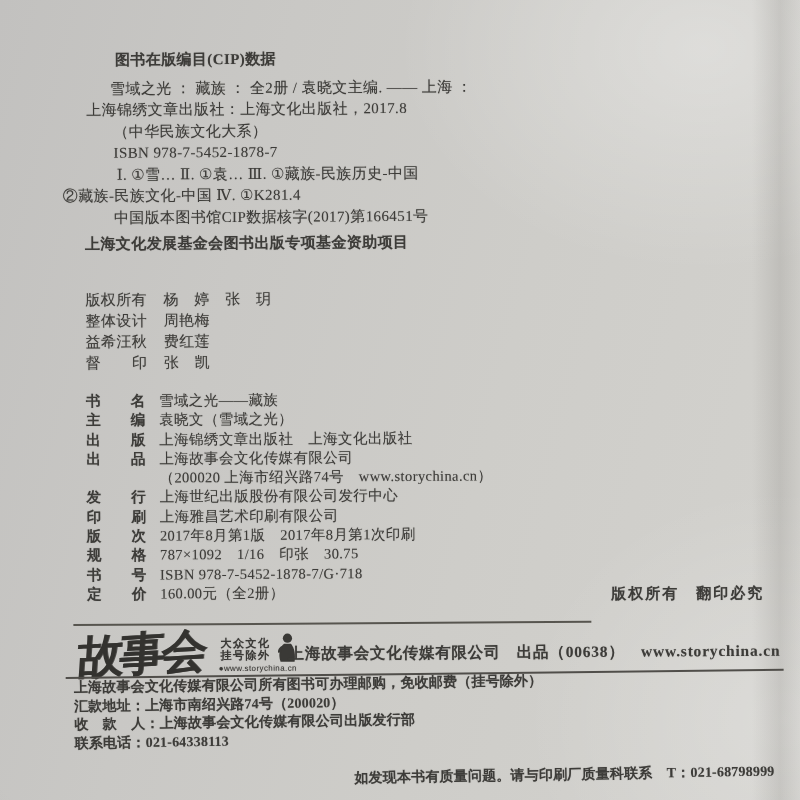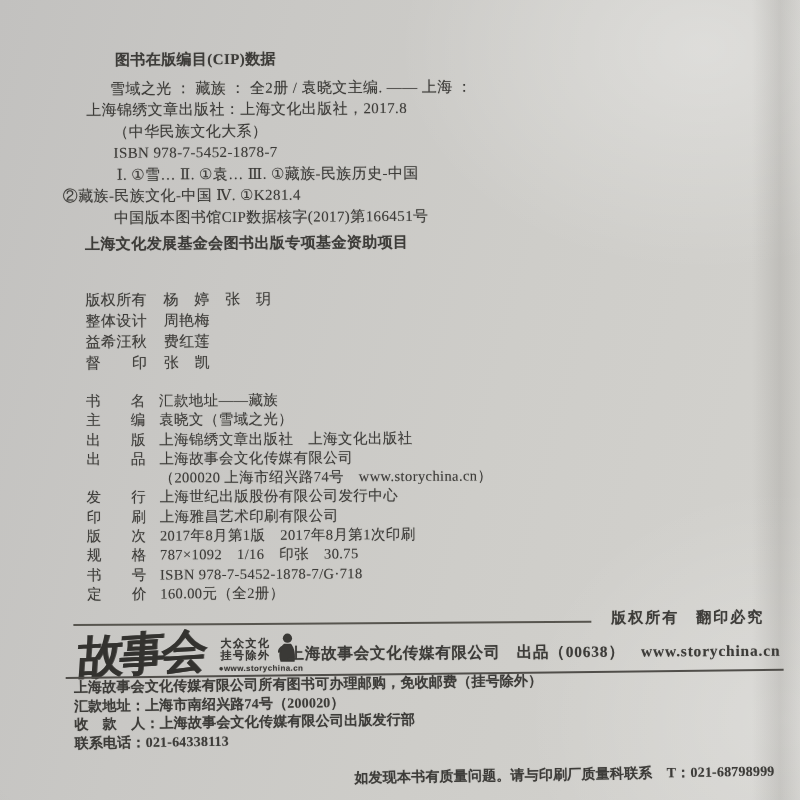--- a/index.html
+++ b/index.html
@@ -23,34 +23,34 @@
   .cip-header{margin:0 0 7px 53px;font-size:15px;font-weight:700;}
   .i0{margin-left:48px}.i1{margin-left:24px}.i2{margin-left:51px}.i3{margin-left:51px}
   .i4{margin-left:54px}.i5{margin-left:0}.i6{margin-left:51px}
   
   .fund{position:absolute;left:86px;top:233px;font-size:15px;font-weight:700;}
   
   .credits{position:absolute;left:86px;top:288px;font-size:15px;line-height:21px;}
   .clabel{display:inline-block;width:74px;}
   
   .colophon{position:absolute;left:86px;top:390px;font-size:14.5px;line-height:19.3px;}
-  .plabel{display:inline-block;width:69px;}
+  .plabel{display:inline-block;width:69px;font-weight:bold;}
   
   .rule1{position:absolute;left:72px;top:622px;width:518px;height:2px;background:#57554f;}
-  .copyright{position:absolute;top:610px;right:37px;font-size:15px;font-weight:700;letter-spacing:2px;margin-left:47px;}
+  .copyright{position:absolute;top:586px;right:37px;font-size:15px;font-weight:700;letter-spacing:2px;margin-left:47px;}
   
   .pub-bar{position:absolute;left:76px;top:630px;width:710px;height:46px;}
   .logo-cal{position:absolute;left:0;top:-8px;font-size:46px;font-weight:700;
     letter-spacing:-4px;color:#33322f;transform:rotate(-3deg) skewX(-7deg);display:inline-block;
     text-shadow:1px 0 0 rgba(51,50,47,.8);}
   .logo-sub{position:absolute;left:143px;top:7px;font-family:"Liberation Sans","DejaVu Sans",sans-serif;
     font-weight:700;font-size:11px;line-height:11.5px;letter-spacing:1.5px;color:#3a3936;}
   .logo-sub span{display:block;}
   .logo-url{position:absolute;left:141px;top:33px;font-family:"Liberation Sans","DejaVu Sans",sans-serif;
-    font-weight:700;font-size:8px;letter-spacing:.4px;color:#3a3936;}
+    font-weight:400;font-size:8px;letter-spacing:.4px;color:#3a3936;}
   .mascot{position:absolute;left:196px;top:2px;}
   .company{position:absolute;left:211px;top:13px;font-size:15.5px;font-weight:700;letter-spacing:.8px;white-space:nowrap;}
   
   .rule2{position:absolute;left:64px;top:673px;width:718px;height:2px;background:#504e4a;transform:rotate(-.3deg);}
   
   .mail{position:absolute;left:72px;top:677px;font-size:14px;font-weight:700;line-height:18.6px;
     transform:rotate(-.5deg);transform-origin:0 0;letter-spacing:.2px;}
   
   .quality{position:absolute;left:352px;top:767px;font-size:14px;font-weight:700;
     transform:rotate(-.6deg);letter-spacing:.2px;white-space:nowrap;}
@@ -89,21 +89,21 @@
       </div>
       <div>
         <span class="clabel">督　　印</span>
         <span>张　凯</span>
       </div>
     </section>
 
     <section class="colophon">
       <div>
         <span class="plabel">书　　名</span>
-        <span>汇款地址——藏族</span>
+        <span>雪域之光——藏族</span>
       </div>
       <div>
         <span class="plabel">主　　编</span>
         <span>袁晓文（雪域之光）</span>
       </div>
       <div>
         <span class="plabel">出　　版</span>
         <span>上海锦绣文章出版社　上海文化出版社</span>
       </div>
       <div>

